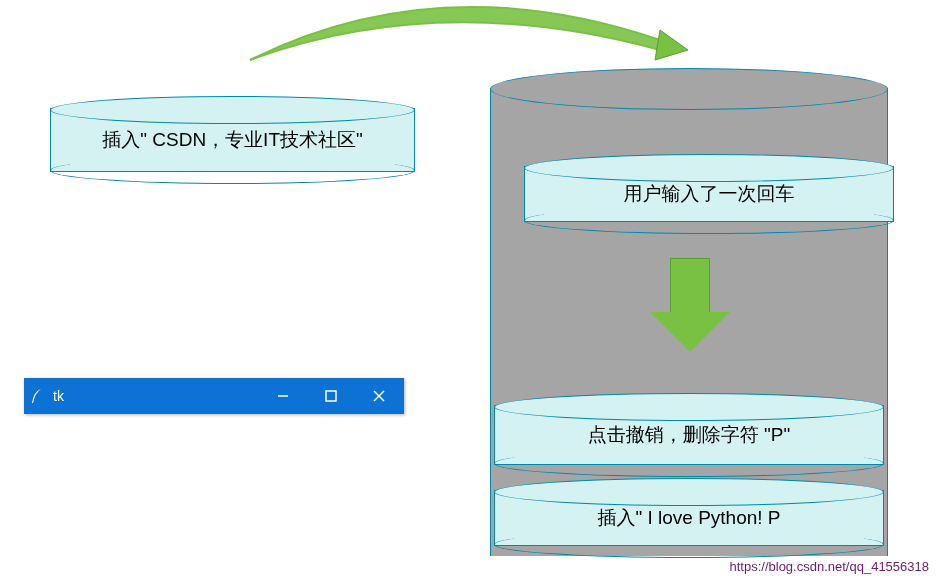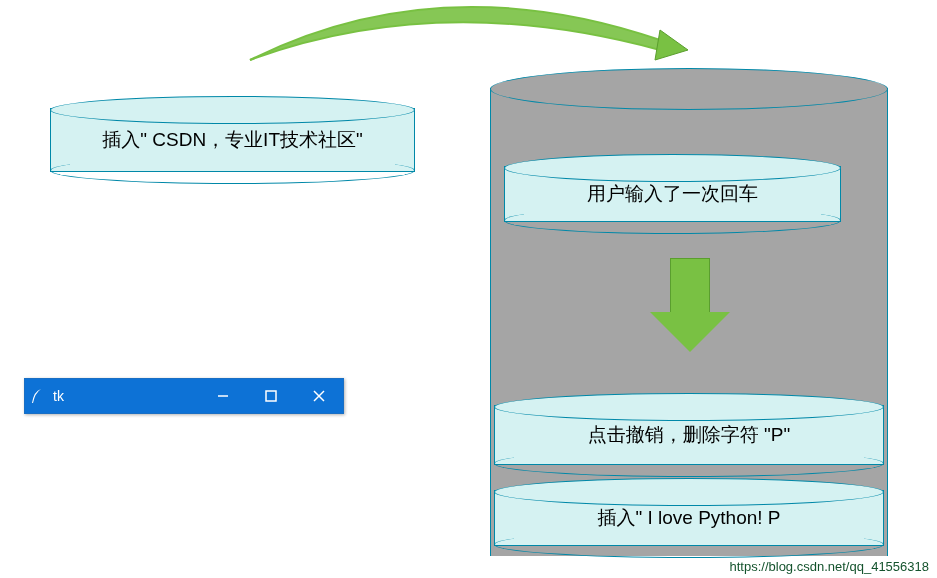--- a/index.html
+++ b/index.html
@@ -41,57 +41,57 @@
   .tk-body { padding: 4px 6px; font-family: SimSun, "Courier New", Consolas, monospace; font-size: 16px; line-height: 19px; white-space: pre; min-height: 105px; }
 
   
   .down-arrow { position: absolute; }
   .down-arrow .shaft { width: 40px; height: 55px; background: #79c143; border: 1px solid #5a9e2e; margin: 0 auto; }
   .down-arrow .head { width: 0; height: 0; border-left: 40px solid transparent; border-right: 40px solid transparent; border-top: 40px solid #79c143; margin-top: -1px; }
 
   
   .curve { position: absolute; }
   
-  .watermark { position: absolute; right: 8px; bottom: 4px; color: #14532d; font-size: 13px; font-family: Arial, sans-serif; margin-top: 48px; }
+  .watermark { position: absolute; right: 8px; bottom: 4px; color: #701a75; font-size: 13px; font-family: Arial, sans-serif; margin-top: 48px; }
 </style>
 </head>
 <body>
 
 <svg class="curve" style="left:230px; top:0px;" width="470" height="80" viewBox="0 0 470 80">
   <path d="M 20 60 Q 210 -35 430 40" fill="none" stroke="#79c143" stroke-width="2"></path>
   <path d="M 20 60 Q 210 -10 430 50" fill="none" stroke="#79c143" stroke-width="2"></path>
   <path d="M 20 60 Q 210 -35 430 40 L 430 50 Q 210 -10 20 60 Z" fill="#79c143" opacity="0.9"></path>
   <polygon points="430,30 458,50 425,60" fill="#79c143" stroke="#5a9e2e" stroke-width="1"></polygon>
 </svg>
 
 <div class="cyl" style="left:50px; top:108px; width:365px; height:64px;">
   <span>插入" CSDN，专业IT技术社区"</span>
 </div>
 
 <div class="bigcyl" style="left:490px; top:88px; width:398px; height:468px;">
 </div>
 
-<div class="cyl" style="left:504px; top:166px; width:337px; height:56px;">
+<div class="cyl" style="left:524px; top:166px; width:370px; height:56px;">
   <span>用户输入了一次回车</span>
 </div>
 
 <div class="down-arrow" style="left:650px; top:258px;">
   <div class="shaft"></div>
   <div class="head"></div>
 </div>
 
 <div class="cyl" style="left:494px; top:405px; width:390px; height:60px;">
   <span>点击撤销，删除字符 "P"</span>
 </div>
 
 <div class="cyl" style="left:494px; top:490px; width:390px; height:56px;">
   <span>插入" I love Python! P</span>
 </div>
 
-<div class="tk" style="left:24px; top:378px; width:320px;">
+<div class="tk" style="left:24px; top:378px; width:380px;">
   <div class="tk-title">
     <span class="tk-icon">
       <svg width="14" height="16" viewBox="0 0 14 16">
           <path d="M11 1 Q 4 3 2 15 L 3 15 Q 5 5 11 1 Z" fill="#fff"></path>
         </svg>
     </span>
     <span class="tk-name">tk</span>
     <span class="tk-btn">
       <svg width="12" height="12" viewBox="0 0 12 12">
           <line x1="1" y1="6" x2="11" y2="6" stroke="#fff" stroke-width="1.5"></line>

